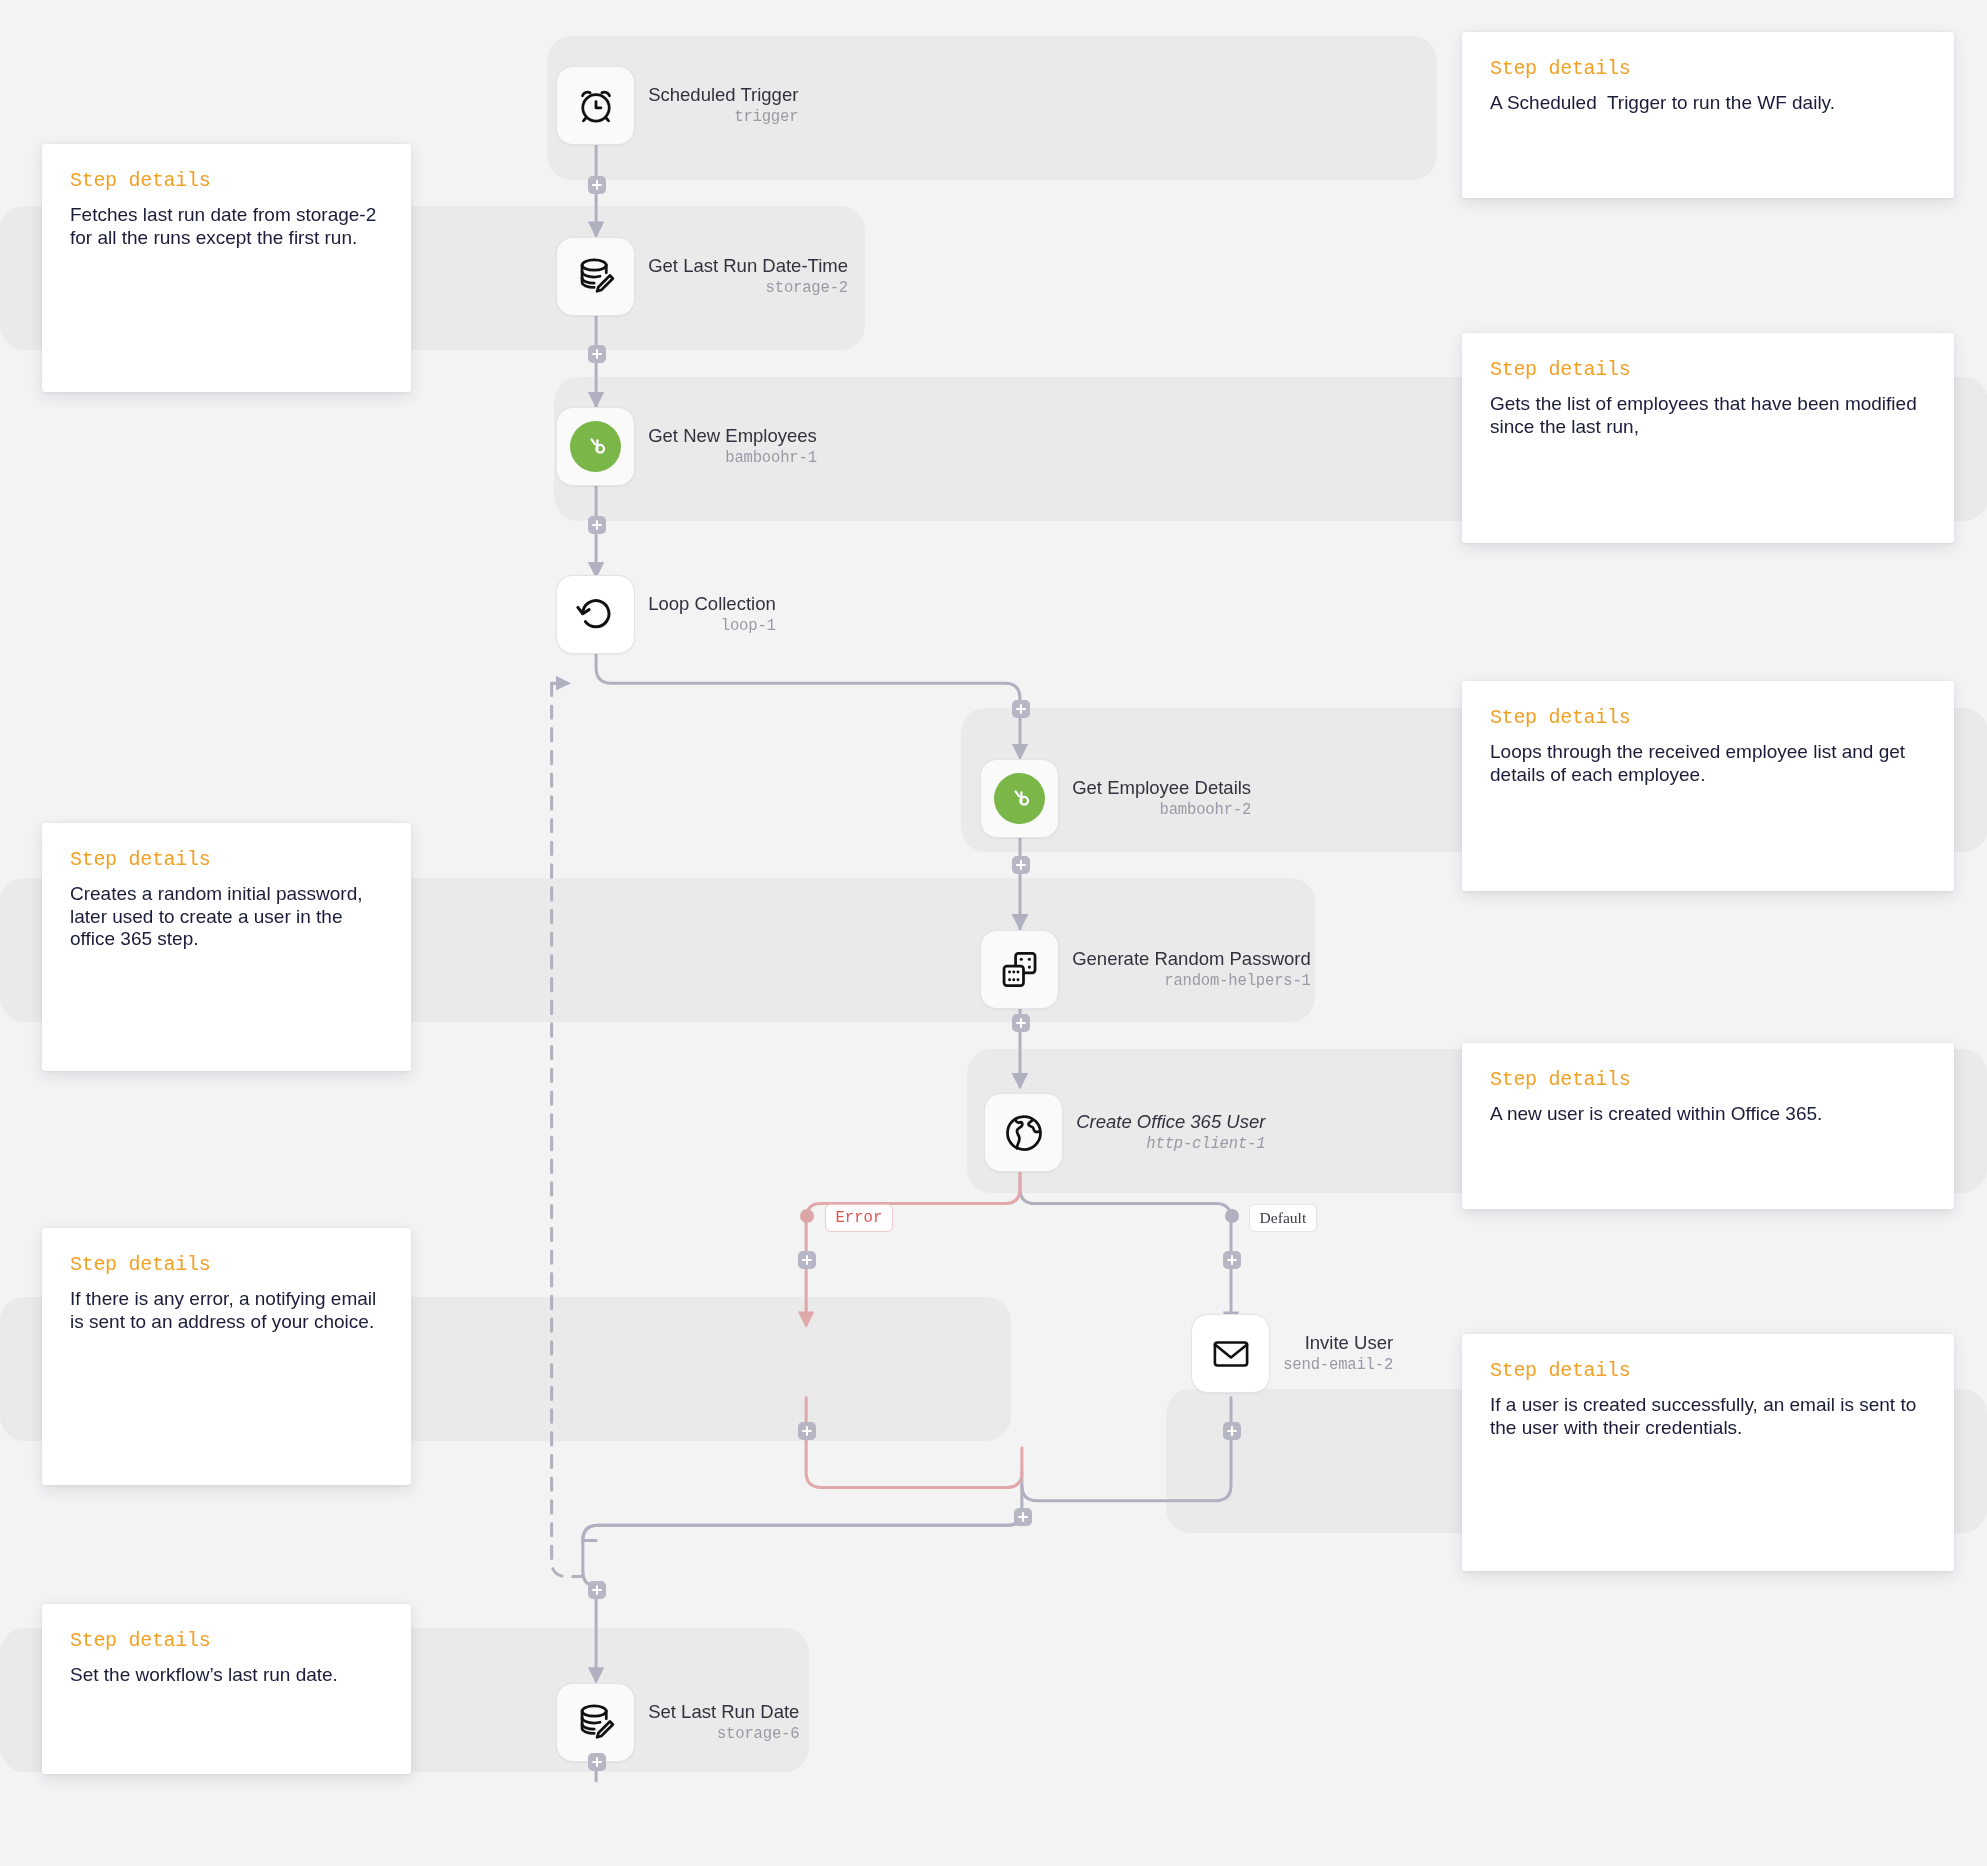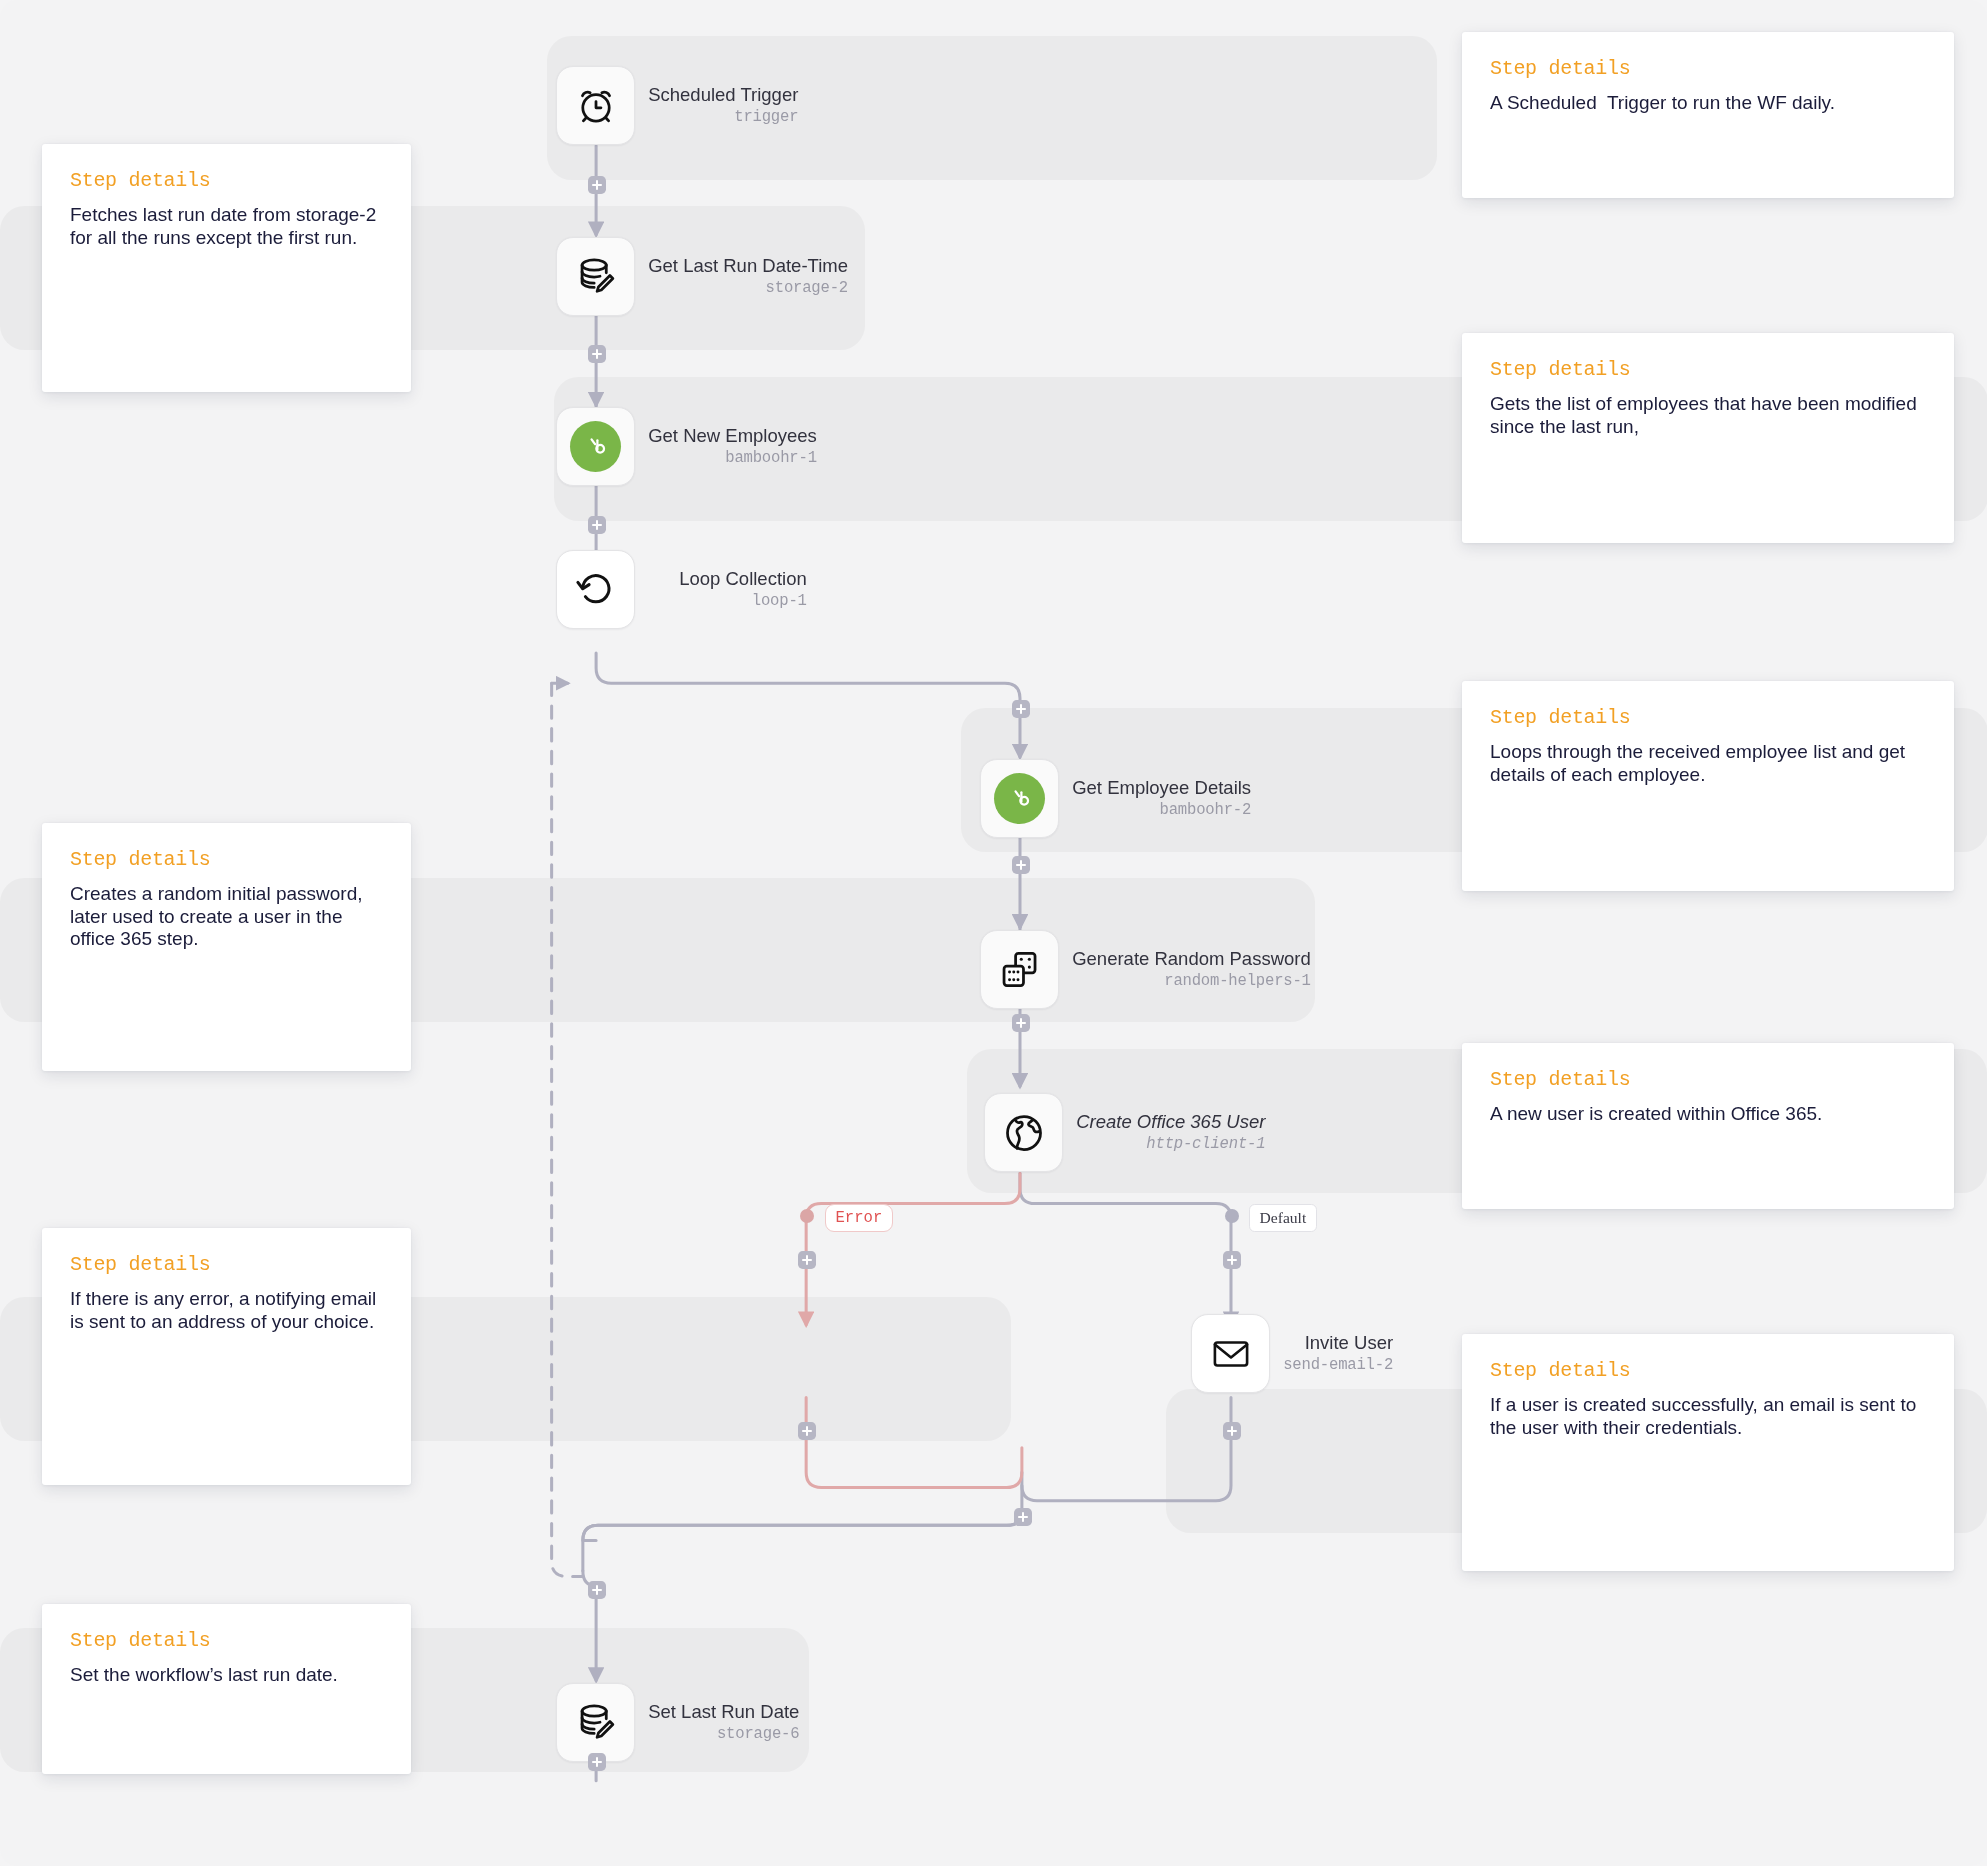--- a/index.html
+++ b/index.html
@@ -243,21 +243,21 @@
     <div class="plus" style="left:1012px; top:1014px;"></div>
     <div class="plus" style="left:798px;  top:1251px;"></div>
     <div class="plus" style="left:1223px; top:1251px;"></div>
     <div class="plus" style="left:798px;  top:1422px;"></div>
     <div class="plus" style="left:1223px; top:1422px;"></div>
     <div class="plus" style="left:1014px; top:1508px;"></div>
     <div class="plus" style="left:588px;  top:1581px;"></div>
     <div class="plus" style="left:588px;  top:1753px;"></div>
 
     <div class="branch-dot error" style="left:800px;  top:1209px;"></div>
-    <div class="branch-label error" style="left:825px; top:1204px;border-radius:9px;">Error</div>
+    <div class="branch-label error" style="left:825px; top:1204px;">Error</div>
 
     <div class="branch-dot default" style="left:1225px; top:1209px;"></div>
     <div class="branch-label default" style="left:1249px; top:1204px;font-family:Liberation Serif, serif;">Default</div>
 
     <div class="node" style="left:556px; top:66px;">
       <div class="node-box">
         <svg width="44" height="44" viewBox="0 0 24 24" fill="none" stroke="#111" stroke-width="1.5" stroke-linecap="round" stroke-linejoin="round">
           <circle cx="12" cy="13" r="7.2"></circle>
           <path d="M12 9.6 L12 13 L14.7 13"></path>
           <path d="M4.6 6.4 a3 3 0 0 1 4.2 -1.6"></path>
@@ -298,21 +298,21 @@
             <path d="M13.2 11.2 a3.3 3.3 0 1 1 0 4.6 a3.3 3.3 0 0 1 0 -4.6 z"></path>
           </svg>
         </div>
       </div>
       <div class="node-labels">
         <div class="node-title">Get New Employees</div>
         <div class="node-sub">bamboohr-1</div>
       </div>
     </div>
 
-    <div class="node" style="left:556px; top:550px;gap:31px;">
+    <div class="node" style="left:556px; top:575px;">
       <div class="node-box" style="background:#ffffff;">
         <svg width="45" height="45" viewBox="0 0 24 24" fill="none" stroke="#111" stroke-width="1.6" stroke-linecap="round" stroke-linejoin="round">
           <path d="M5.2 11.2 a7 7 0 1 1 1.4 4.6"></path>
           <path d="M2.6 8.2 L5.2 11.6 L8.6 9.4"></path>
         </svg>
       </div>
       <div class="node-labels">
         <div class="node-title">Loop Collection</div>
         <div class="node-sub">loop-1</div>
       </div>

